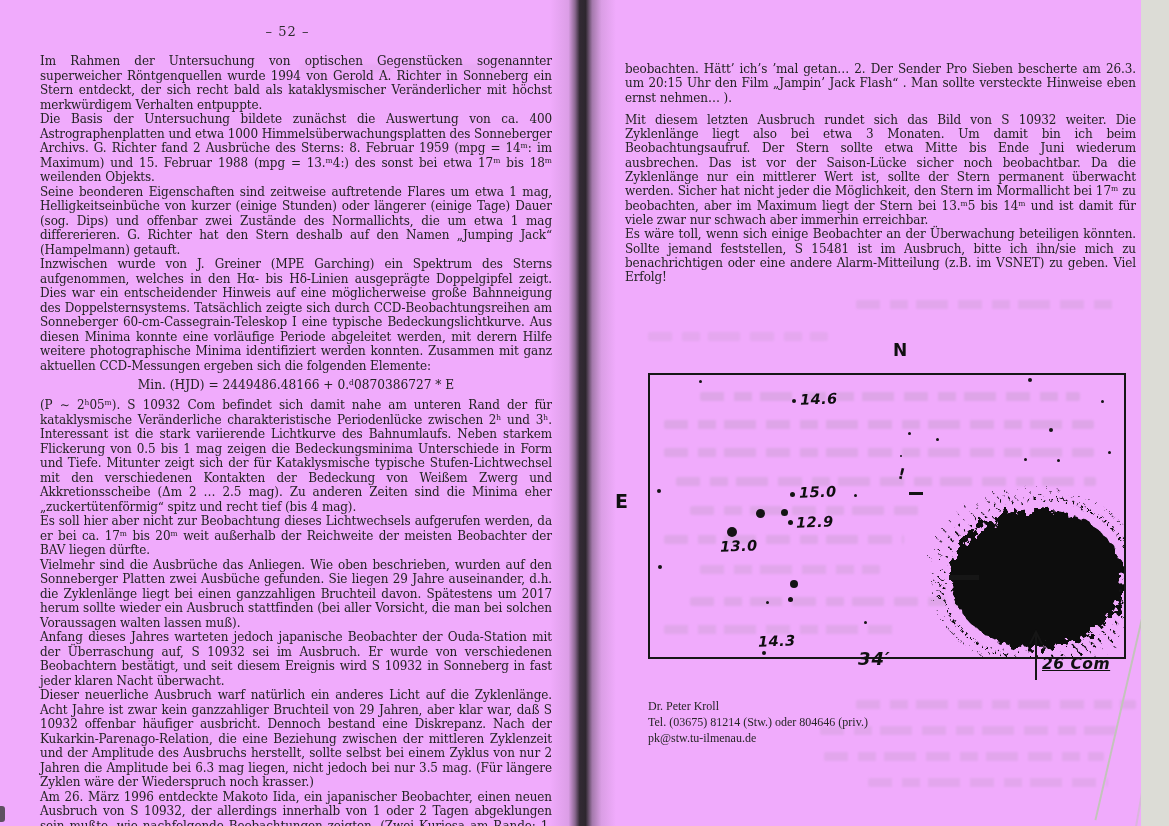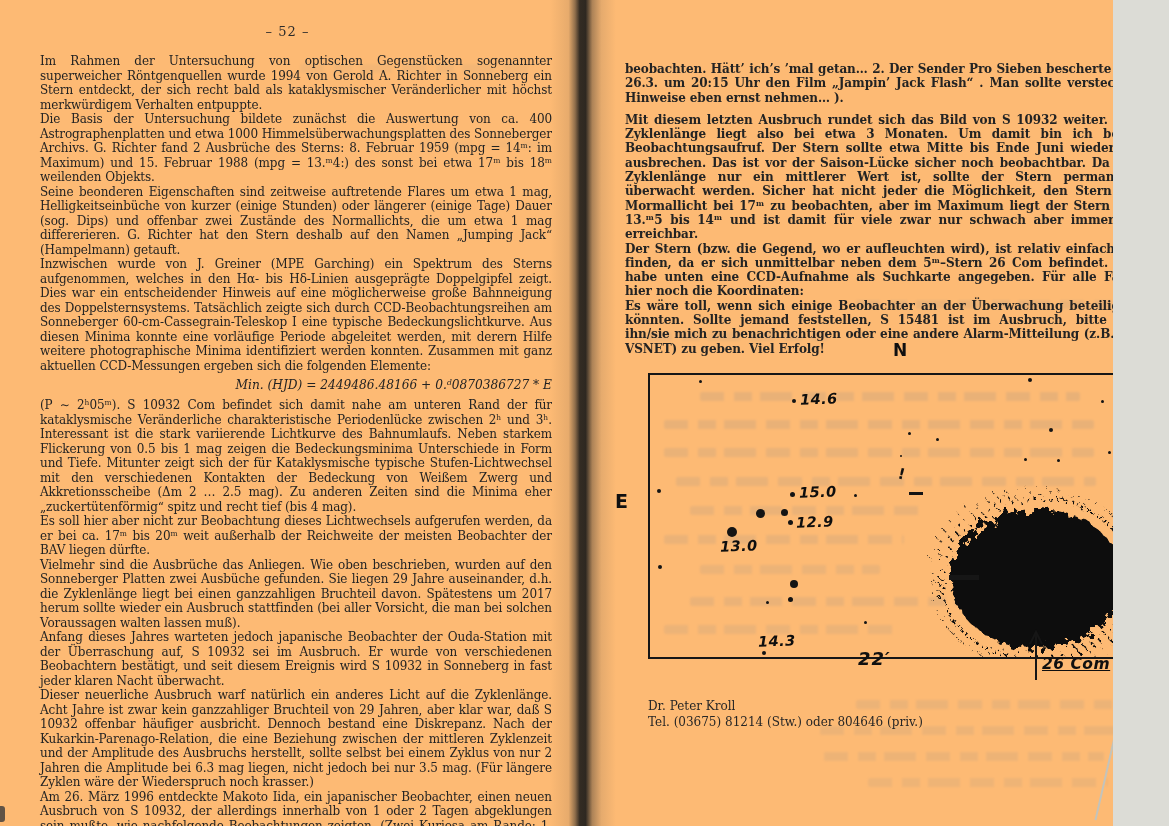--- a/index.html
+++ b/index.html
@@ -1,50 +1,50 @@
 <!DOCTYPE html>
 <html lang="de"><head>
 <meta charset="utf-8">
 <style>
   html,body{margin:0;padding:0;background:#dcdcd6;}
-  .scan{position:relative;width:1113px;height:826px;background:#fdba74;overflow:hidden;
-        font-family:"DejaVu Serif",serif;color:#232323;}
+  .scan{position:relative;width:1113px;height:826px;background:#f0abfc;overflow:hidden;
+        font-family:"DejaVu Serif",serif;color:#232323;padding-left:28px;}
   .page{position:absolute;top:0;height:826px;}
   .page-left{left:0;width:575px;}
   .page-right{left:605px;width:564px;}
   .pagenum{position:absolute;top:24px;left:0;width:100%;text-align:center;
            font-size:13px;letter-spacing:1px;color:#2a2a2a;}
   .page-right .pagenum{width:552px;}
   .col{position:absolute;}
   .col-left{left:40px;top:54px;width:512px;}
-  .col-right{left:20px;top:62px;width:511px;font-weight:bold;}
+  .col-right{left:20px;top:62px;width:511px;}
   .title{font-size:15.5px;font-weight:bold;margin:0 0 9px 2px;color:#141414;letter-spacing:.2px;}
   .col p{margin:0;font-size:12px;line-height:14.5px;text-align:justify;letter-spacing:-0.1px;}
   .col-right p{line-height:14.3px;}
   .gap{margin-top:8px !important;}
-  .formula{text-align:right;margin:5px 0 6px 0;font-size:12.2px;font-style:italic;}
+  .formula{text-align:center;margin:5px 0 6px 0;font-size:12.2px;}
   .coords{text-align:center;margin:8px 0 7px 0;font-size:12.6px;}
   .hand{position:absolute;font-family:"DejaVu Sans",sans-serif;font-weight:bold;
         font-style:italic;color:#101010;z-index:6;}
   .north{left:288px;top:340px;font-size:17px;font-style:normal;}
   .east{left:10px;top:490px;font-size:19px;font-style:normal;}
   .chart{position:absolute;left:43px;top:373px;width:474px;height:282px;
          border:2.5px solid #161616;overflow:hidden;z-index:2;}
   #chart-stars{position:absolute;left:0;top:0;width:100%;height:100%;z-index:3;}
   .star{position:absolute;background:#141414;border-radius:50%;}
   .maglabel{position:absolute;font-family:"DejaVu Sans",sans-serif;font-weight:bold;
             font-style:italic;font-size:14.5px;color:#0e0e0e;transform:rotate(-2deg);
             letter-spacing:.5px;}
   .blob-svg{position:absolute;left:0;top:0;z-index:2;}
   .target{left:248px;top:90px;font-size:15px;transform:rotate(14deg);font-style:normal;z-index:5;}
   .target-dash{position:absolute;left:259px;top:117px;width:14px;height:3px;background:#141414;z-index:5;}
   .scalelabel{left:253px;top:648px;font-size:18px;letter-spacing:1px;}
   .comlabel{left:437px;top:655px;font-size:15.5px;letter-spacing:.5px;text-decoration:underline;}
   .arrow-svg{position:absolute;left:418px;top:626px;z-index:7;}
-  .contact{position:absolute;left:43px;top:699px;font-size:12px;line-height:15.8px;color:#262626;}
+  .contact{position:absolute;left:43px;top:699px;font-size:12px;line-height:15.8px;color:#262626;font-family:Liberation Serif, serif;}
   .gutter{position:absolute;left:550px;top:0;width:66px;height:826px;z-index:9;
           background:linear-gradient(90deg,rgba(40,40,40,0) 0%,rgba(40,40,40,.10) 28%,
           rgba(35,35,35,.5) 38%,rgba(24,24,24,.88) 45%,rgba(24,24,24,.9) 54%,
           rgba(40,40,40,.38) 64%,rgba(60,60,60,.12) 78%,rgba(60,60,60,0) 100%);}
   .edge-mark{position:absolute;left:0;top:806px;width:5px;height:16px;background:#3a3a3a;
              border-radius:0 3px 3px 0;opacity:.8;z-index:9;}
   .crease{position:absolute;width:1.6px;background:#c3c3bb;transform-origin:top left;z-index:8;}
   .crease1{left:543px;top:588px;height:238px;transform:rotate(13deg);}
   .crease2{left:552px;top:702px;height:126px;transform:rotate(10deg);opacity:.5;}
   .ghost{position:absolute;height:9px;border-radius:2px;filter:blur(1.3px);pointer-events:none;
@@ -90,21 +90,20 @@
       <p>Anfang dieses Jahres warteten jedoch japanische Beobachter der Ouda-Station mit der Überraschung auf, S 10932 sei im Ausbruch. Er wurde von verschiedenen Beobachtern bestätigt, und seit diesem Ereignis wird S 10932 in Sonneberg in fast jeder klaren Nacht überwacht.</p>
       <p>Dieser neuerliche Ausbruch warf natürlich ein anderes Licht auf die Zyklenlänge. Acht Jahre ist zwar kein ganzzahliger Bruchteil von 29 Jahren, aber klar war, daß S 10932 offenbar häufiger ausbricht. Dennoch bestand eine Diskrepanz. Nach der Kukarkin-Parenago-Relation, die eine Beziehung zwischen der mittleren Zyklenzeit und der Amplitude des Ausbruchs herstellt, sollte selbst bei einem Zyklus von nur 2 Jahren die Amplitude bei 6.3 mag liegen, nicht jedoch bei nur 3.5 mag. (Für längere Zyklen wäre der Wiederspruch noch krasser.)</p>
       <p>Am 26. März 1996 entdeckte Makoto Iida, ein japanischer Beobachter, einen neuen Ausbruch von S 10932, der allerdings innerhalb von 1 oder 2 Tagen abgeklungen sein mußte, wie nachfolgende Beobachtungen zeigten. (Zwei Kuriosa am Rande: 1. Die Nacht vom 25. zum 26. März war auch in Sonneberg klar gewesen, wegen des Kometen-Rummels um Hyakutake C/1996 B2 – der uns ca. 500 Besucher bescherte – hatte ich nach diesen Streß keine rechte Lust mehr zu</p>
     </div>
   </div>
 
   <div class="page page-right">
     <div class="col col-right">
       <p>beobachten. Hätt’ ich’s ’mal getan… 2. Der Sender Pro Sieben bescherte am 26.3. um 20:15 Uhr den Film „Jampin’ Jack Flash“ . Man sollte versteckte Hinweise eben ernst nehmen… ).</p>
       <p class="gap">Mit diesem letzten Ausbruch rundet sich das Bild von S 10932 weiter. Die Zyklenlänge liegt also bei etwa 3 Monaten. Um damit bin ich beim Beobachtungsaufruf. Der Stern sollte etwa Mitte bis Ende Juni wiederum ausbrechen. Das ist vor der Saison-Lücke sicher noch beobachtbar. Da die Zyklenlänge nur ein mittlerer Wert ist, sollte der Stern permanent überwacht werden. Sicher hat nicht jeder die Möglichkeit, den Stern im Mormallicht bei 17ᵐ zu beobachten, aber im Maximum liegt der Stern bei 13.ᵐ5 bis 14ᵐ und ist damit für viele zwar nur schwach aber immerhin erreichbar.</p>
-      <p>Der Stern (bzw. die Gegend, wo er aufleuchten wird), ist relativ einfach zu finden, da er sich unmittelbar neben dem 5ᵐ–Stern 26 Com befindet. Ich habe unten eine CCD-Aufnahme als Suchkarte angegeben. Für alle Fälle hier noch die Koordinaten:</p>
       <p>Es wäre toll, wenn sich einige Beobachter an der Überwachung beteiligen könnten. Sollte jemand feststellen, S 15481 ist im Ausbruch, bitte ich ihn/sie mich zu benachrichtigen oder eine andere Alarm-Mitteilung (z.B. im VSNET) zu geben. Viel Erfolg!</p>
     </div>
 
     <div class="hand north">N</div>
     <div class="hand east">E</div>
 
     <div class="chart">
       <svg class="blob-svg" width="474" height="282" viewBox="0 0 474 282">
         <defs>
           <filter id="rough" x="-25%" y="-25%" width="150%" height="150%">
@@ -150,30 +149,31 @@
           <div class="maglabel" style="left: 150px; top: 16px;">14.6</div>
           <div class="maglabel" style="left: 149px; top: 109px;">15.0</div>
           <div class="maglabel" style="left: 146px; top: 139px;">12.9</div>
           <div class="maglabel" style="left: 70px; top: 163px;">13.0</div>
           <div class="maglabel" style="left: 108px; top: 258px;">14.3</div>
         </div>
       <div class="hand target">!</div>
       <div class="target-dash"></div>
     </div>
 
-    <div class="hand scalelabel">22′</div>
+    <div class="hand scalelabel">34′</div>
     <svg class="arrow-svg" width="26" height="56" viewBox="0 0 26 56">
       <path d="M13 54 L13 8" stroke="#161616" stroke-width="2" fill="none"></path>
       <path d="M7 18 L13 6 L19 18" stroke="#161616" stroke-width="2" fill="none"></path>
     </svg>
     <div class="hand comlabel">26 Com</div>
 
     <div class="contact">
       <div>Dr. Peter Kroll</div>
       <div>Tel. (03675) 81214 (Stw.) oder 804646 (priv.)</div>
+      <div>pk@stw.tu-ilmenau.de</div>
     </div>
 
     <div class="crease crease1"></div>
     <div class="crease crease2"></div>
   </div>
 
   <div class="gutter"></div>
   <div class="edge-mark"></div>
 </div>
 

